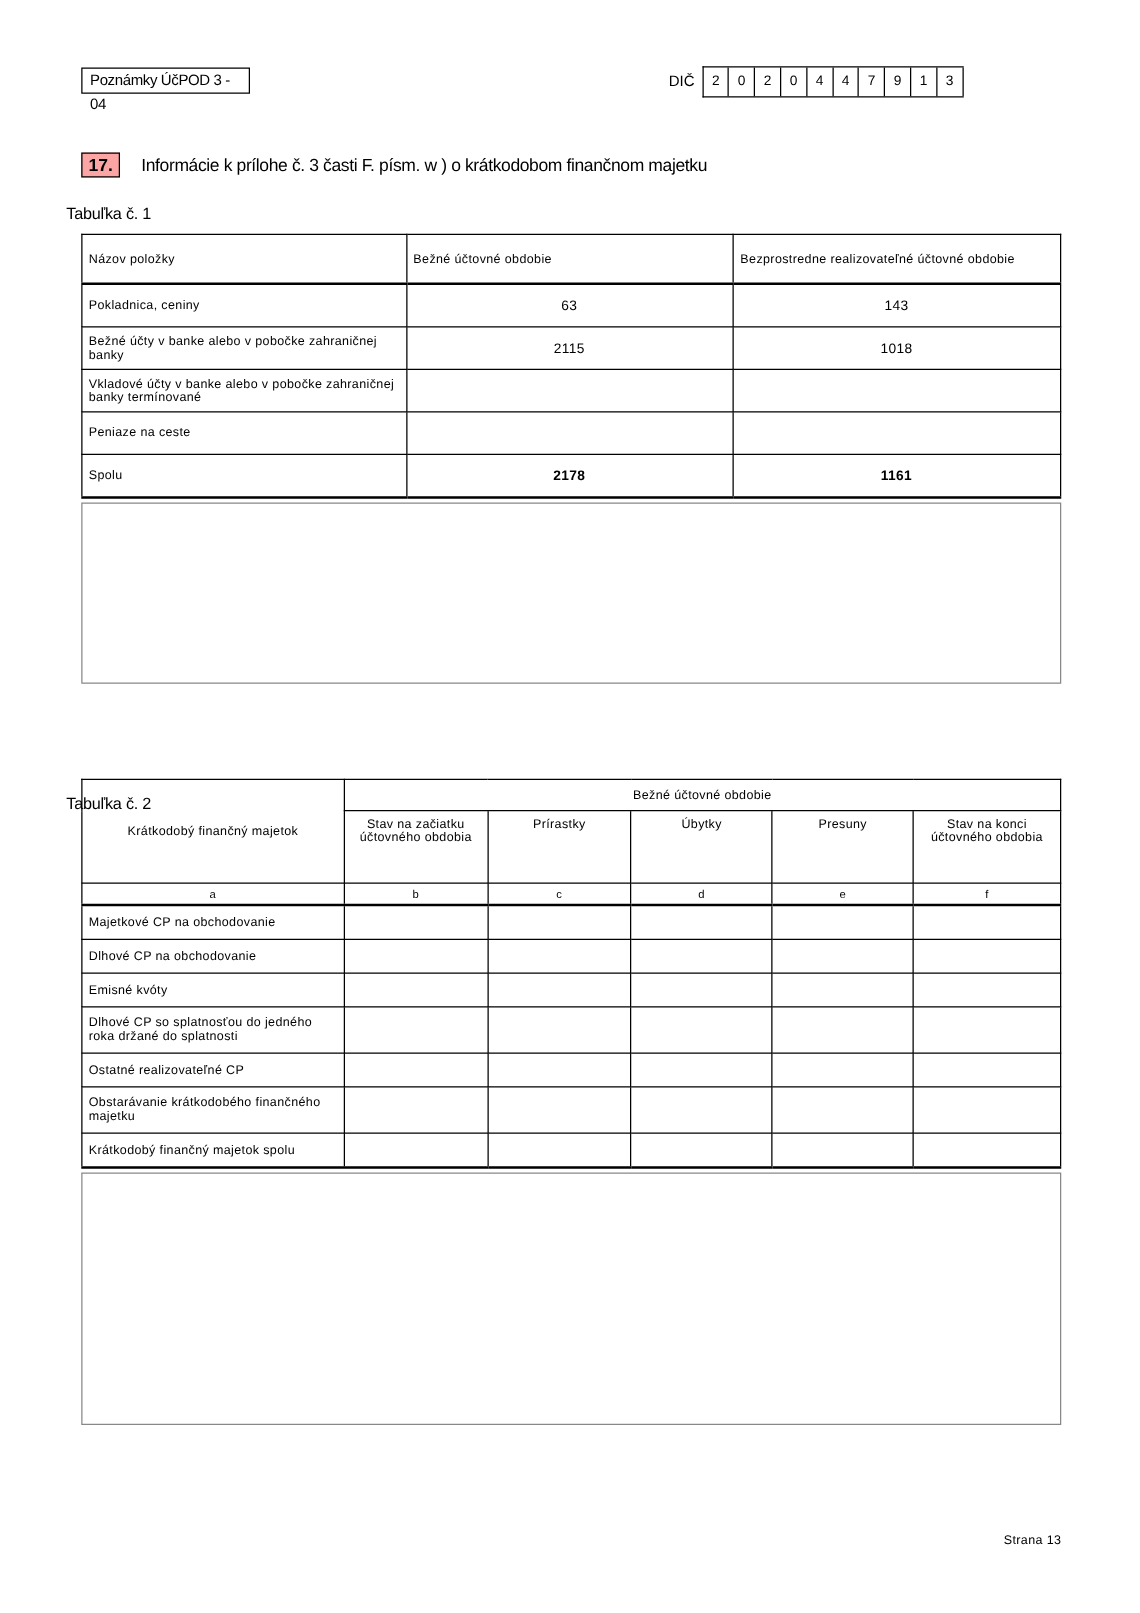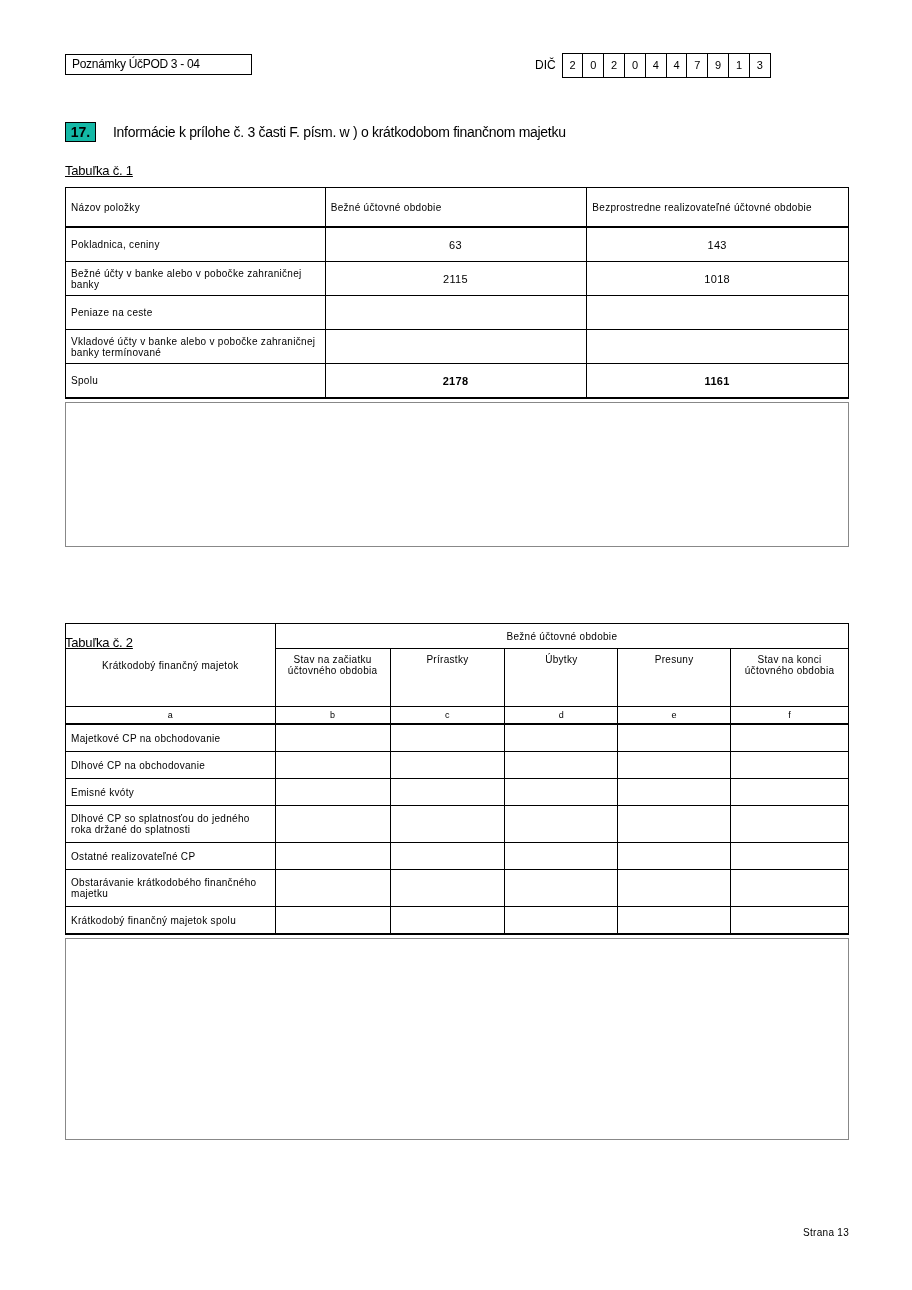--- a/index.html
+++ b/index.html
@@ -1,28 +1,28 @@
 <!DOCTYPE html>
 <html><head>
 <meta charset="utf-8">
 <style>
   html, body { margin:0; padding:0; background:#ffffff; }
   body { width:912px; height:1290px; position:relative; font-family:"Liberation Sans", sans-serif; color:#000; overflow:hidden; }
 
-  .doc-code { position:absolute; left:65px; top:54px; width:187px; height:21px; border:1px solid #000; box-sizing:border-box; font-size:12px; line-height:19px; padding-left:6px; letter-spacing:-0.3px; }
+  .doc-code { position:absolute; left:65px; top:54px; width:135px; height:21px; border:1px solid #000; box-sizing:border-box; font-size:12px; line-height:19px; padding-left:6px; letter-spacing:-0.3px; }
 
   .dic { position:absolute; left:535px; top:53px; height:24px; display:flex; align-items:center; }
   .dic-label { font-size:12px; margin-right:6px;text-align:center; }
   .dic-boxes { display:flex; border:1px solid #000; border-right:none; height:23px; }
   .dic-box { width:20.8px; height:23px; border-right:1px solid #000; box-sizing:border-box; font-size:11px; text-align:center; line-height:23px; }
 
   .sec-num { position:absolute; left:65px; top:122px; width:31px; height:20px; background:#d9f5d9; border:1px solid #000; box-sizing:border-box; font-size:14px; font-weight:bold; text-align:center; line-height:18px; }
   .sec-title { position:absolute; left:113px; top:124px; font-size:14px; letter-spacing:-0.3px; }
 
-  .tab-label { position:absolute; left:65px; font-size:13px; letter-spacing:-0.2px;text-decoration:underline; }
+  .tab-label { position:absolute; left:53px; font-size:13px; letter-spacing:-0.2px; }
 
   table { border-collapse:collapse; position:absolute; font-size:10px; letter-spacing:0.3px; }
   td, th { border:1px solid #000; padding:0 5px; font-weight:normal; vertical-align:middle; }
 
   #t1 { left:65px; top:187px; width:784px; }
   #t1 th { height:38px; text-align:left; }
   #t1 tr.head th { border-bottom:2px solid #000; }
   #t1 td { height:33px; }
   #t1 td.num { text-align:center; padding-right:6px; font-size:11px; }
   #t1 tr.total td { border-bottom:2px solid #000; }
@@ -54,21 +54,21 @@
     <span class="dic-box">0</span>
     <span class="dic-box">4</span>
     <span class="dic-box">4</span>
     <span class="dic-box">7</span>
     <span class="dic-box">9</span>
     <span class="dic-box">1</span>
     <span class="dic-box">3</span>
   </div>
 </div>
 
-<div class="sec-num" style="background: #14b8a6;">17.</div>
+<div class="sec-num" style="background: #fca5a5;">17.</div>
 <div class="sec-title">Informácie k prílohe č. 3 časti F. písm. w ) o krátkodobom finančnom majetku</div>
 
 <div class="tab-label" style="top:163px;">Tabuľka č. 1</div>
 
 <table id="t1">
   <colgroup>
       <col style="width:260px">
       <col style="width:262px">
       <col style="width:262px">
     </colgroup>
@@ -82,26 +82,26 @@
     <td>Pokladnica, ceniny</td>
     <td class="num">63</td>
     <td class="num">143</td>
   </tr>
   <tr>
     <td>Bežné účty v banke alebo v pobočke zahraničnej banky</td>
     <td class="num">2115</td>
     <td class="num">1018</td>
   </tr>
   <tr>
+    <td>Vkladové účty v banke alebo v pobočke zahraničnej banky termínované</td>
+    <td class="num"></td>
+    <td class="num"></td>
+  </tr>
+  <tr>
     <td>Peniaze na ceste</td>
-    <td class="num"></td>
-    <td class="num"></td>
-  </tr>
-  <tr>
-    <td>Vkladové účty v banke alebo v pobočke zahraničnej banky termínované</td>
     <td class="num"></td>
     <td class="num"></td>
   </tr>
   <tr class="total">
     <td>Spolu</td>
     <td class="num">2178</td>
     <td class="num">1161</td>
   </tr>
 </tbody>
   </table>

